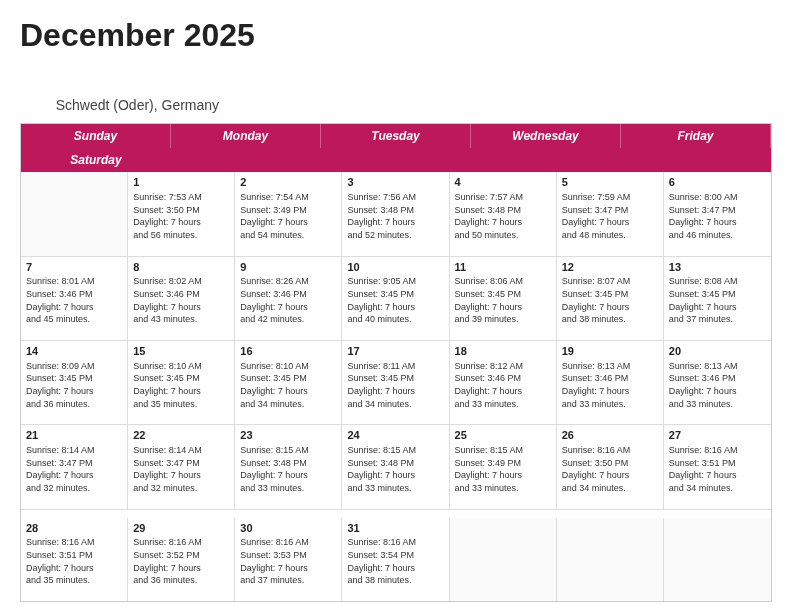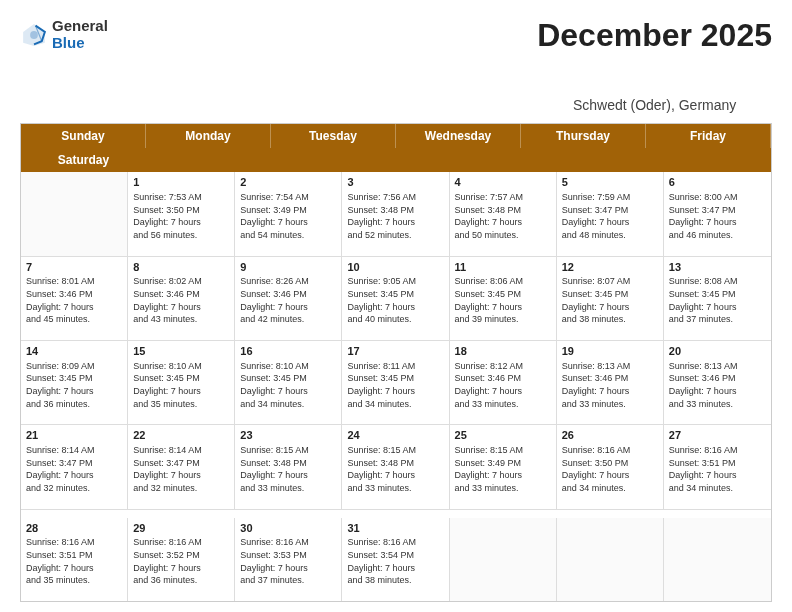--- a/index.html
+++ b/index.html
@@ -62,22 +62,23 @@
       margin-top: 44px;
     }
     .calendar {
       flex: 1;
       display: flex;
       flex-direction: column;
       border: 1px solid #ccc;
     }
     .cal-header {
       display: grid;
-      grid-template-columns: repeat(6, 1fr);
-      background: #a16207;
+      grid-template-columns: repeat(5, 1fr);
+      background: #be185d;
+      font-style: italic;
     }
     .cal-header-cell {
       color: #fff;
       font-size: 12px;
       font-weight: bold;
       text-align: center;
       padding: 5px 2px;
       border-right: 1px solid rgba(255,255,255,0.3);
     }
     .cal-header-cell:last-child { border-right: none; }
@@ -115,45 +116,32 @@
       font-size: 9px;
       color: #333;
       line-height: 1.4;
     }
   </style>
 </head>
 <body>
 
 <div class="page">
   <div class="header">
-    <div class="logo">
-      <svg class="logo-icon" viewBox="0 0 36 36">
-        <polygon points="18,4 32,14 32,28 18,32 4,28 4,14" fill="#1a6bb5" opacity="0.15"></polygon>
-        <path d="M20 6 L32 14 L28 26 L18 30" fill="none" stroke="#1a6bb5" stroke-width="2.5"></path>
-        <path d="M20 6 L28 26" fill="none" stroke="#1a6bb5" stroke-width="1.5" opacity="0.5"></path>
-        <circle cx="18" cy="18" r="5" fill="#1a6bb5" opacity="0.3"></circle>
-      </svg>
-      <div class="logo-text">
-        <span class="logo-general">General</span>
-        <span class="logo-blue">Blue</span>
-      </div>
-    </div>
     <div class="title-block">
       <div class="month-title">December 2025</div>
       <div class="subtitle">Schwedt (Oder), Germany</div>
     </div>
   </div>
 
   <div class="calendar">
     <div class="cal-header" id="cal-header">
         <div class="cal-header-cell">Sunday</div>
         <div class="cal-header-cell">Monday</div>
         <div class="cal-header-cell">Tuesday</div>
         <div class="cal-header-cell">Wednesday</div>
-        <div class="cal-header-cell">Thursday</div>
         <div class="cal-header-cell">Friday</div>
         <div class="cal-header-cell">Saturday</div>
       </div>
     <div class="cal-body" id="cal-body">
         <div class="cal-row">
           <div class="cal-cell empty"></div>
           <div class="cal-cell">
             <span class="day-num">1</span>
             <span class="cell-line">Sunrise: 7:53 AM</span>
             <span class="cell-line">Sunset: 3:50 PM</span>

